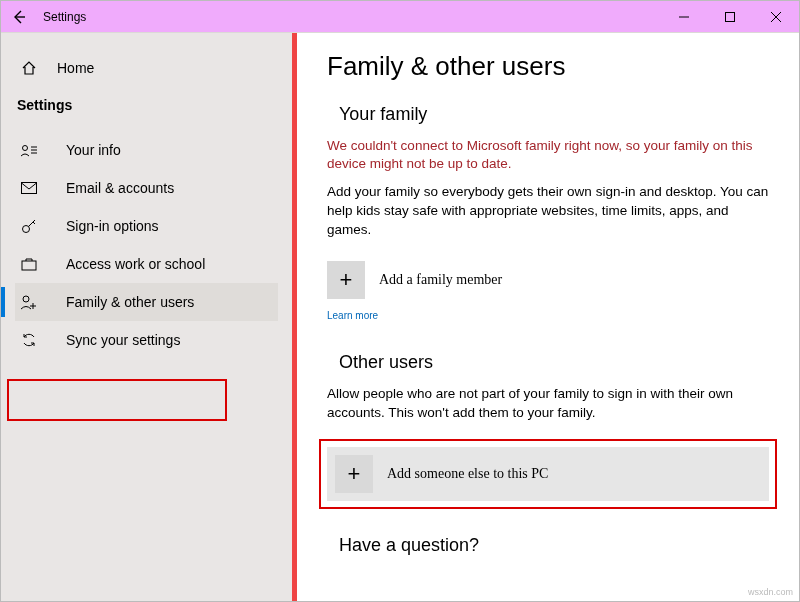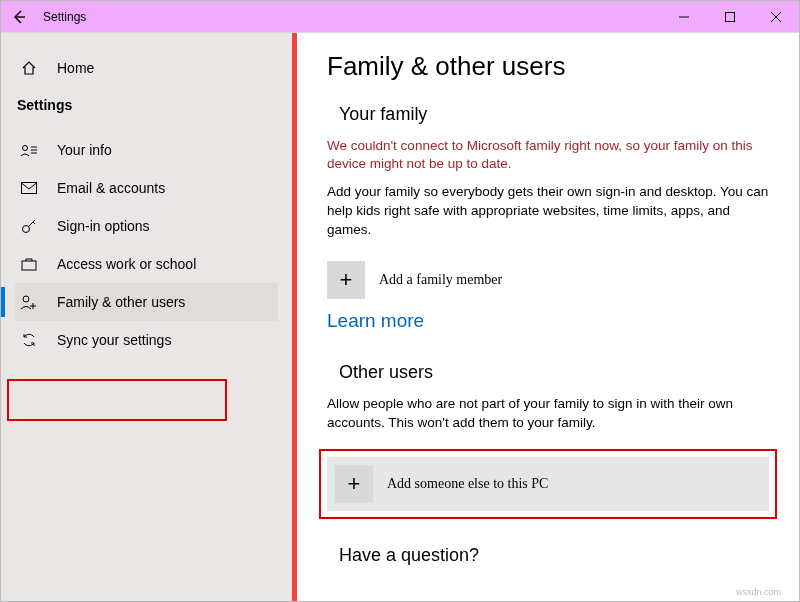--- a/index.html
+++ b/index.html
@@ -11,39 +11,39 @@
   .tb-spacer { flex:1; }
   .tb-btn { width:46px; height:32px; display:flex; align-items:center; justify-content:center; }
   .body { flex:1; display:flex; overflow:hidden; }
   .sidebar { width:296px; background:#e9e6e5; padding:18px 14px 0 14px; position:relative; border-right:5px solid #ef4444; }
   .home-row { display:flex; align-items:center; height:34px; margin-bottom:12px; }
   .home-row .icon { width:20px; display:flex; justify-content:center; margin-right:18px; margin-left:4px; }
   .searchbox { height:32px; border:1px solid #888; display:flex; align-items:center; padding:0 8px; margin-bottom:18px; background:#e9e6e5; }
   .searchbox input { flex:1; border:none; background:transparent; outline:none; font-size:14px; font-style:italic; color:#666; }
   .searchbox .sicon { width:18px; display:flex; justify-content:center; color:#555; }
   .cat-head { font-weight:600; margin:2px 0 18px 2px; font-size:14px; }
-  .nav-item { display:flex; align-items:center; height:38px; padding-left:4px; position:relative; }
+  .nav-item { display:flex; align-items:center; height:38px; padding-left:4px; position:relative;gap:9px; }
   .nav-item .icon { width:20px; display:flex; justify-content:center; margin-right:18px; color:#222; }
   .nav-item .label { font-size:14px; color:#000; }
   .nav-item.active::before { content:""; position:absolute; left:-14px; top:4px; bottom:4px; width:4px; background:#0078d7; }
   .nav-item.active { background:#dfdcd9; }
   .red-highlight-nav { border:2px solid #d80000; position:absolute; pointer-events:none; }
   .content { flex:1; padding:18px 30px 0 30px; overflow:auto; }
   .h-main { font-size:26px; font-weight:400; margin:0 0 22px 0; }
   .h-sec { font-size:18px; font-weight:400; margin:0 0 12px 12px; }
   .warn { color:#a4262c; font-size:13.5px; line-height:1.35; margin-bottom:10px; }
   .para { font-size:13.5px; line-height:1.4; margin-bottom:16px; }
   .add-btn { display:flex; align-items:center; height:48px; width:100%; }
   .add-btn .plusbox { width:38px; height:38px; background:#d9d9d9; display:flex; align-items:center; justify-content:center; margin-right:14px; font-size:22px; font-weight:300; }
   .add-btn .albl { font-size:14px;font-family:Liberation Serif, serif; }
   .framed { border:2px solid #d80000; padding:6px; margin:0 -8px 8px -8px; }
   .framed .add-btn { background:#e6e6e6; height:54px; padding-left:8px; }
-  .link { color:#0067b8; font-size:19px; margin-top:6px; display:inline-block; }
+  .link { color:#0067b8; font-size:10px; margin-top:6px; display:inline-block; }
   .spacer-v { height:30px; }
-  .watermark { position:absolute; right:18px; bottom:4px; font-size:9px; color:#bbb; }
+  .watermark { position:absolute; right:6px; bottom:4px; font-size:9px; color:#bbb; }
   svg { display:block; }
 </style>
 </head>
 <body>
 
 <div class="window">
 
   <div class="titlebar">
     <div class="tb-back">
       <svg width="16" height="16" viewBox="0 0 16 16">
@@ -154,21 +154,21 @@
       </div>
 
       <div class="red-highlight-nav" style="left:6px; top:346px; width:220px; height:42px;"></div>
     </div>
 
     <div class="content">
       <h1 class="h-main">Family &amp; other users</h1>
 
       <h2 class="h-sec">Your family</h2>
       <div class="warn">We couldn't connect to Microsoft family right now, so your family on this device might not be up to date.</div>
-      <div class="para">Add your family so everybody gets their own sign-in and desktop. You can help kids right safe with appropriate websites, time limits, apps, and games.</div>
+      <div class="para">Add your family so everybody gets their own sign-in and desktop. You can help kids stay safe with appropriate websites, time limits, apps, and games.</div>
 
       <div class="add-btn">
         <div class="plusbox">+</div>
         <div class="albl">Add a family member</div>
       </div>
       <a class="link">Learn more</a>
 
       <div class="spacer-v"></div>
 
       <h2 class="h-sec">Other users</h2>

